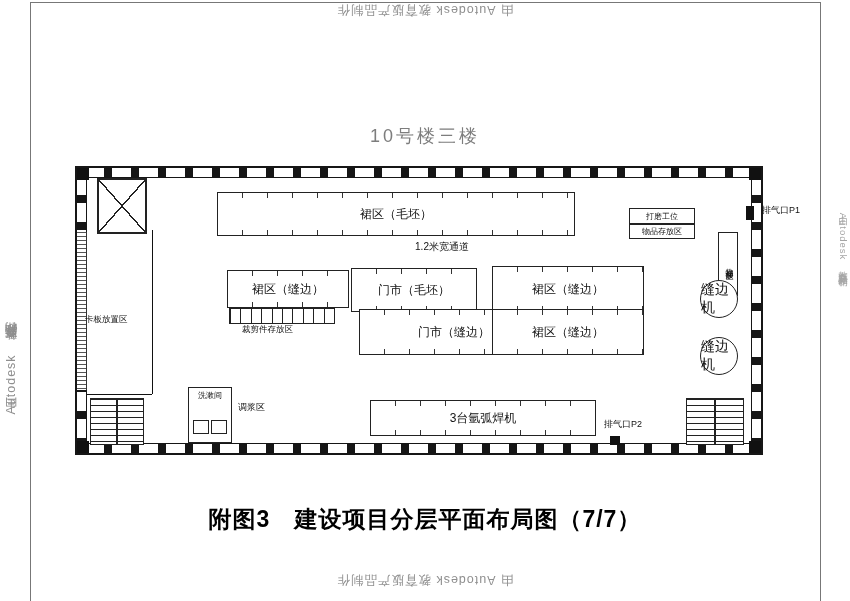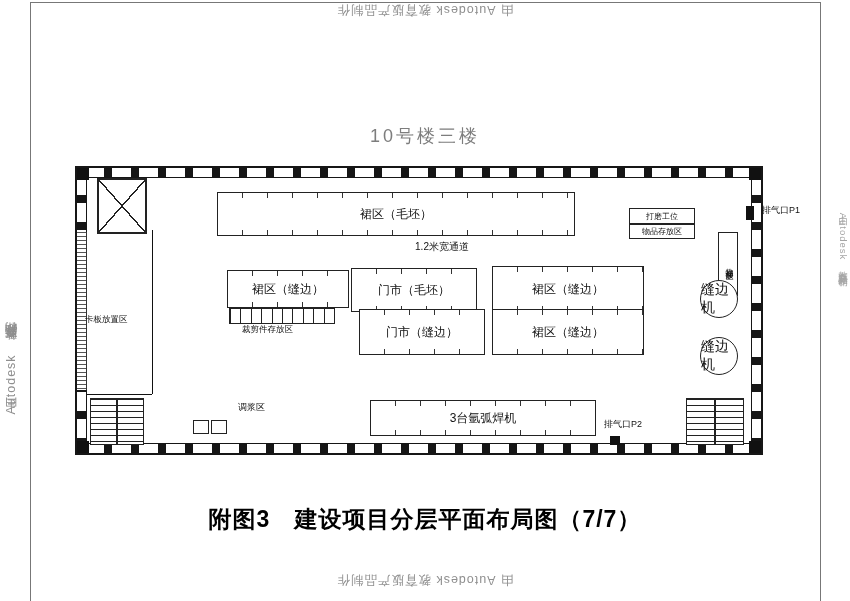--- a/index.html
+++ b/index.html
@@ -110,41 +110,44 @@
 
   <div class="room bench" style="left:150px;top:102px;width:120px;height:36px;">
     <span>裙区（缝边）</span>
   </div>
   <div class="shelf" style="left:152px;top:140px;width:104px;height:14px;"></div>
   <div class="lbl" style="left:165px;top:156px;font-size:8.5px;">裁剪件存放区</div>
 
   <div class="room bench" style="left:274px;top:100px;width:124px;height:42px;">
     <span>门市（毛坯）</span>
   </div>
-  <div class="room bench" style="left:282px;top:141px;width:124px;height:44px;">
+  <div class="room bench" style="left:282px;top:141px;width:124px;height:44px;padding-left:32px;">
     <span>门市（缝边）</span>
   </div>
 
   <div class="room bench" style="left:415px;top:98px;width:150px;height:44px;">
     <span>裙区（缝边）</span>
   </div>
   <div class="room bench" style="left:415px;top:141px;width:150px;height:44px;">
     <span>裙区（缝边）</span>
   </div>
 
   <div class="machine" style="left:623px;top:112px;">
     <span>缝边机</span>
   </div>
   <div class="machine" style="left:623px;top:169px;">
     <span>缝边机</span>
   </div>
 
   <div class="stairs" style="left:13px;top:230px;width:52px;height:45px;"></div>
   <div class="stairs" style="left:609px;top:230px;width:56px;height:45px;"></div>
 
+  <div class="room" style="left:111px;top:219px;width:44px;height:56px;align-items:flex-start;justify-content:center;font-size:8px;padding-top:2px;box-sizing:border-box;">
+    <span>洗漱间</span>
+  </div>
   <div class="fixture" style="left:116px;top:252px;width:14px;height:12px;"></div>
   <div class="fixture" style="left:134px;top:252px;width:14px;height:12px;"></div>
   <div class="lbl" style="left:161px;top:233px;">调浆区</div>
 
   <div class="room bench" style="left:293px;top:232px;width:224px;height:34px;">
     <span>3台氩弧焊机</span>
   </div>
 
   <div class="lbl" style="left:527px;top:250px;">排气口P2</div>
   <div class="blk" style="left:533px;top:268px;width:10px;height:9px;"></div>

